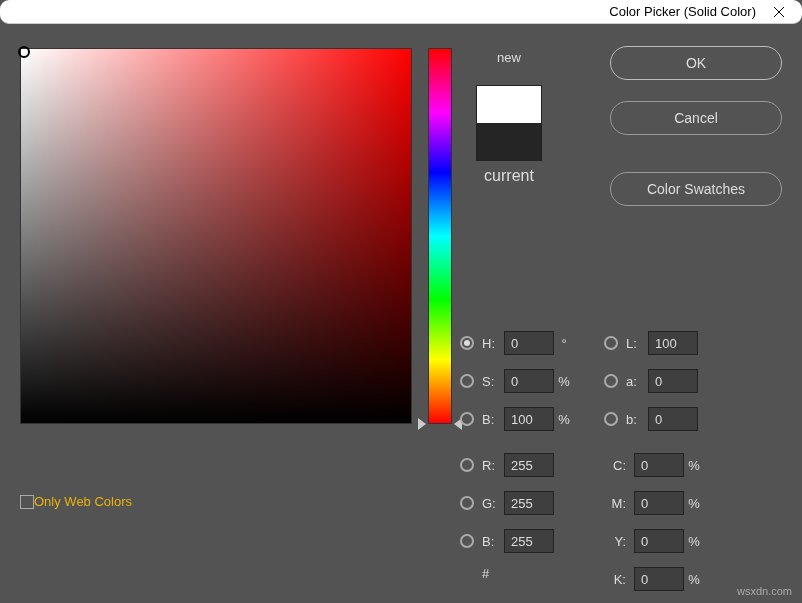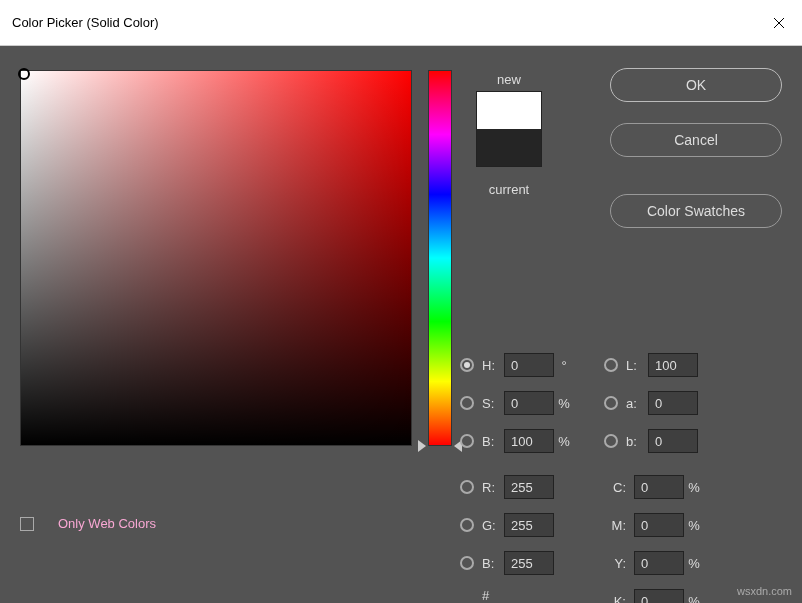--- a/index.html
+++ b/index.html
@@ -1,42 +1,42 @@
 <!DOCTYPE html>
 <html><head>
   <meta charset="utf-8">
   <style>
     * { box-sizing: border-box; margin: 0; padding: 0; font-family: 'Segoe UI', Tahoma, sans-serif; }
     body { background: #535353; width: 802px; height: 603px; overflow: hidden; }
     
-    .titlebar { background: #fff; height: 46px; display: flex; align-items: center; justify-content: space-between; padding: 0 0 0 12px; border-bottom: 1px solid #ccc; }
+    .titlebar { background: #fff; height: 24px; display: flex; align-items: center; justify-content: flex-end; padding: 0 0 0 12px; border-bottom: 1px solid #ccc; border-radius: 9px; }
     .titlebar-text { font-size: 13px; color: #000; }
     .close-btn { width: 46px; height: 32px; display: flex; align-items: center; justify-content: center; cursor: default; }
     .close-btn svg { width: 10px; height: 10px; }
     
     .content { padding: 24px 20px 20px 20px; position: relative; color: #ddd; font-size: 13px; }
     
     .main-row { display: flex; gap: 16px; }
     
     .color-field { width: 392px; height: 376px; position: relative; background: linear-gradient(to top, #000, transparent), linear-gradient(to right, #fff, #f00); border: 1px solid #333; cursor: crosshair; }
     .color-marker { position: absolute; top: -3px; left: -3px; width: 12px; height: 12px; border: 2px solid #000; border-radius: 50%; }
     
     .hue-col { width: 24px; height: 376px; position: relative; }
     .hue-strip { width: 24px; height: 376px; background: linear-gradient(to bottom, #f00 0%, #f0f 17%, #00f 33%, #0ff 50%, #0f0 67%, #ff0 83%, #f00 100%); border: 1px solid #333; cursor: pointer; }
     .hue-arrows { position: absolute; bottom: -6px; left: -10px; width: 44px; display: flex; justify-content: space-between; }
     .hue-arrows::before, .hue-arrows::after { content:""; width:0; height:0; border-top: 6px solid transparent; border-bottom: 6px solid transparent; }
     .hue-arrows::before { border-left: 8px solid #ccc; }
     .hue-arrows::after { border-right: 8px solid #ccc; }
     
     .preview-col { display: flex; flex-direction: column; align-items: center; margin-left: 8px; padding-top: 2px; }
-    .preview-label { font-size: 13px; color: #ddd; margin-bottom: 4px; }
+    .preview-label { font-size: 13px; color: #ddd; margin-bottom: 20px; }
     .swatch-box { width: 66px; height: 76px; border: 1px solid #222; display: flex; flex-direction: column; }
     .swatch-new { flex:1; background: #fff; }
     .swatch-current { flex:1; background: #252525; }
-    .current-label { margin-top: 15px; font-size: 13px; color: #ddd; }
+    .current-label { margin-top: 6px; font-size: 16px; color: #ddd; }
     
     .buttons-col { position: absolute; top: 22px; right: 20px; width: 172px; display: flex; flex-direction: column; gap: 21px; }
     .btn { height: 34px; border-radius: 17px; border: 1px solid #999; background: transparent; color: #ddd; font-size: 14px; cursor: default; display:flex; align-items:center; justify-content:center; }
     .btn-primary { border-color: #bbb; font-weight: 400; }
     .btn-gap { margin-top: 16px; }
     
     .fields { position: absolute; top: 300px; left: 460px; width: 330px; }
     .row { display: flex; align-items: center; height: 38px; }
     .radio { width: 14px; height: 14px; border: 2px solid #aaa; border-radius: 50%; margin-right: 8px; display:inline-flex; align-items:center; justify-content:center; }
     .radio.selected::after { content:""; width:6px; height:6px; background:#ddd; border-radius:50%; }
@@ -44,21 +44,21 @@
     .num { width: 50px; height: 24px; background:#3f3f3f; border:1px solid #222; color:#ddd; font-size:13px; padding: 2px 6px; }
     .unit { width: 20px; text-align:center; color:#ddd; }
     .col-left, .col-right { display:flex; flex-direction:column; }
     .cols { display:flex; gap: 30px; }
     .cmyk-lbl { width: 22px; text-align:right; margin-right:8px; color:#ddd; }
     
     .hex-row { display:flex; align-items:center; margin-top: 6px; }
     .hex-input { width: 88px; height: 24px; background:#3f3f3f; border:2px solid #1473e6; color:#fff; font-size:13px; padding:2px 6px; }
     .hex-input::selection { background:#1473e6; }
     
-    .webcolors { position:absolute; left: 20px; top: 470px; display:flex; align-items:center; gap:24px; color:#f9a8d4; }
+    .webcolors { position:absolute; left: 20px; top: 470px; display:flex; align-items:center; gap:0; color:#eab308; }
     .checkbox { width:14px; height:14px; border:1px solid #aaa; background:transparent; }
     
     .watermark { position:absolute; bottom:6px; right:10px; font-size:11px; color:#aaa; }
   </style>
 </head>
 <body>
 
 <div class="titlebar">
   <span class="titlebar-text">Color Picker (Solid Color)</span>
   <div class="close-btn">

